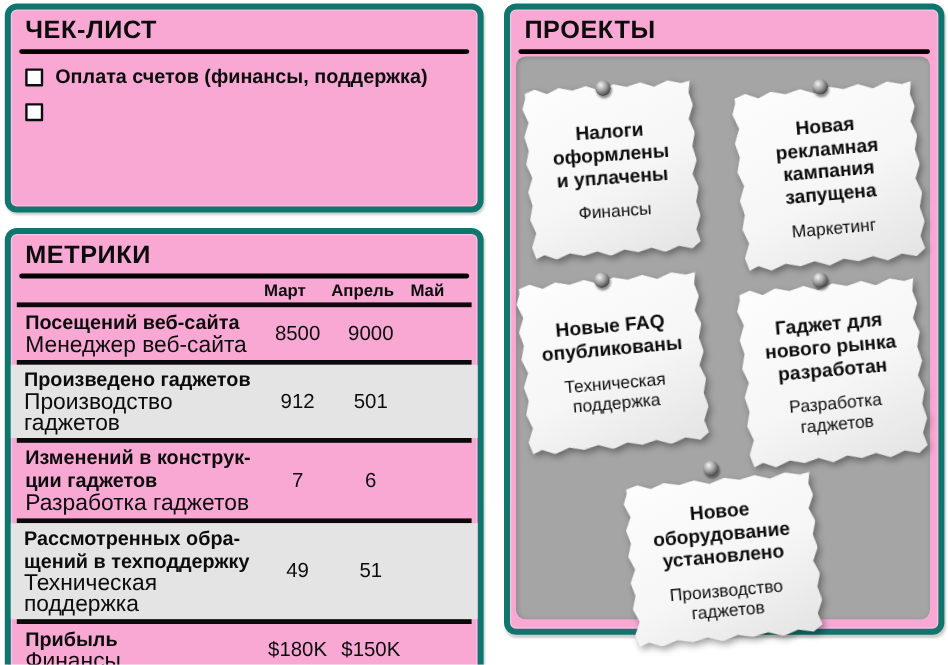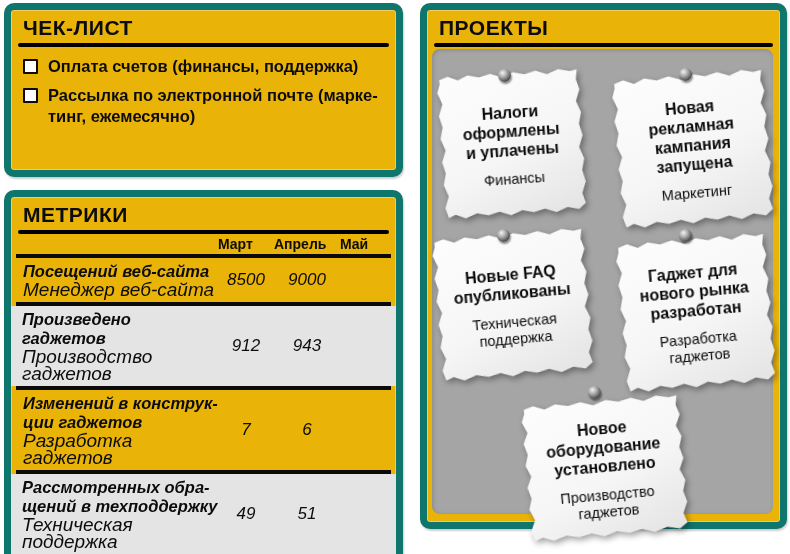--- a/index.html
+++ b/index.html
@@ -10,22 +10,22 @@
   }
   #stage {
     position: relative;
     width: 790px;
     height: 554px;
     background: #ffffff;
     overflow: hidden;
   }
   .panel {
     position: absolute;
-    background: #eab308;
-    border: 7px solid #0f766e;
+    background: #f9a8d4;
+    border: 5px solid #0f766e;
     border-radius: 10px;
     box-shadow: inset 0 0 0 1px rgba(255,255,255,.35), 1px 2px 2px rgba(0,0,0,.2);
   }
   .panel-title {
     font-size: 21px;
     font-weight: 700;
     letter-spacing: .5px;
     padding: 6px 12px 2px 12px;
   }
   .title-rule {
@@ -58,21 +58,21 @@
   #metrics-panel { left: 4px; top: 190px; width: 399px; height: 426px; }
   .mrow {
     display: grid;
     grid-template-columns: 1fr 56px 66px 48px;
     align-items: center;
     padding: 0 8px 0 12px;
   }
   .mhead { padding-top: 2px; padding-bottom: 2px; }
   .mhead .mcol { font-size: 14px; font-weight: 700; }
   .rule { height: 4px; background: #0a0a0a; margin: 0 5px; }
-  .mdata { padding-top: 4px; padding-bottom: 4px; font-style: italic; }
+  .mdata { padding-top: 4px; padding-bottom: 4px; }
   .mdata.alt { background: #e4e4e4; padding-left: 11px; }
   .metric-name { font-size: 16.5px; font-weight: 700; line-height: 19px; white-space: pre-line; }
   .metric-owner { font-size: 19px; line-height: 17px; }
   .mval { font-size: 17px; text-align: center; }
 
   
   #projects-panel { left: 420px; top: 3px; width: 367px; height: 526px; }
   .board {
     position: absolute;
     left: 5px; right: 7px; top: 39px; bottom: 8px;
@@ -130,22 +130,20 @@
   <section class="panel" id="checklist-panel">
     <h2 class="panel-title">ЧЕК-ЛИСТ</h2>
     <div class="title-rule"></div>
     <div class="check-items">
       <div class="check-item">
         <span class="checkbox"></span>
         <span class="check-label">Оплата счетов (финансы, поддержка)</span>
       </div>
       <div class="check-item">
         <span class="checkbox"></span>
-        <span class="check-label">Рассылка по электронной почте (марке-
-тинг, ежемесячно)</span>
       </div>
     </div>
   </section>
 
   <section class="panel" id="metrics-panel">
     <h2 class="panel-title">МЕТРИКИ</h2>
     <div class="title-rule"></div>
 
     <div class="mrow mhead">
       <span></span>
@@ -165,21 +163,21 @@
       <span class="mval"></span>
     </div>
     <div class="rule"></div>
 
     <div class="mrow mdata alt">
       <div>
         <div class="metric-name">Произведено гаджетов</div>
         <div class="metric-owner">Производство гаджетов</div>
       </div>
       <span class="mval">912</span>
-      <span class="mval">943</span>
+      <span class="mval">501</span>
       <span class="mval"></span>
     </div>
     <div class="rule"></div>
 
     <div class="mrow mdata">
       <div>
         <div class="metric-name">Изменений в конструк-
 ции гаджетов</div>
         <div class="metric-owner">Разработка гаджетов</div>
       </div>

